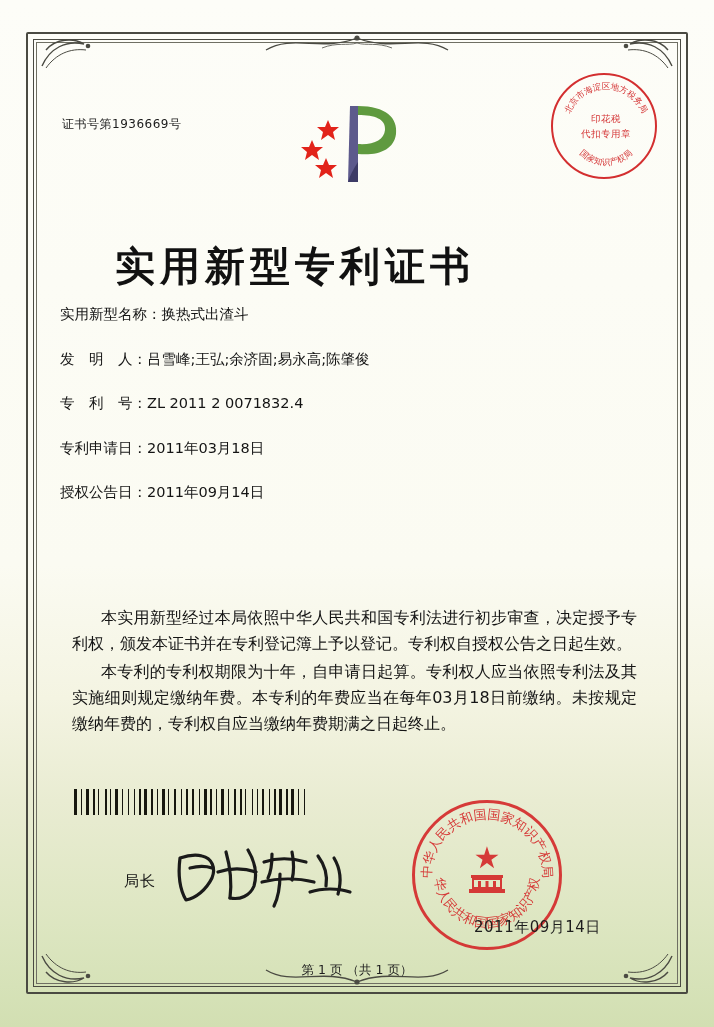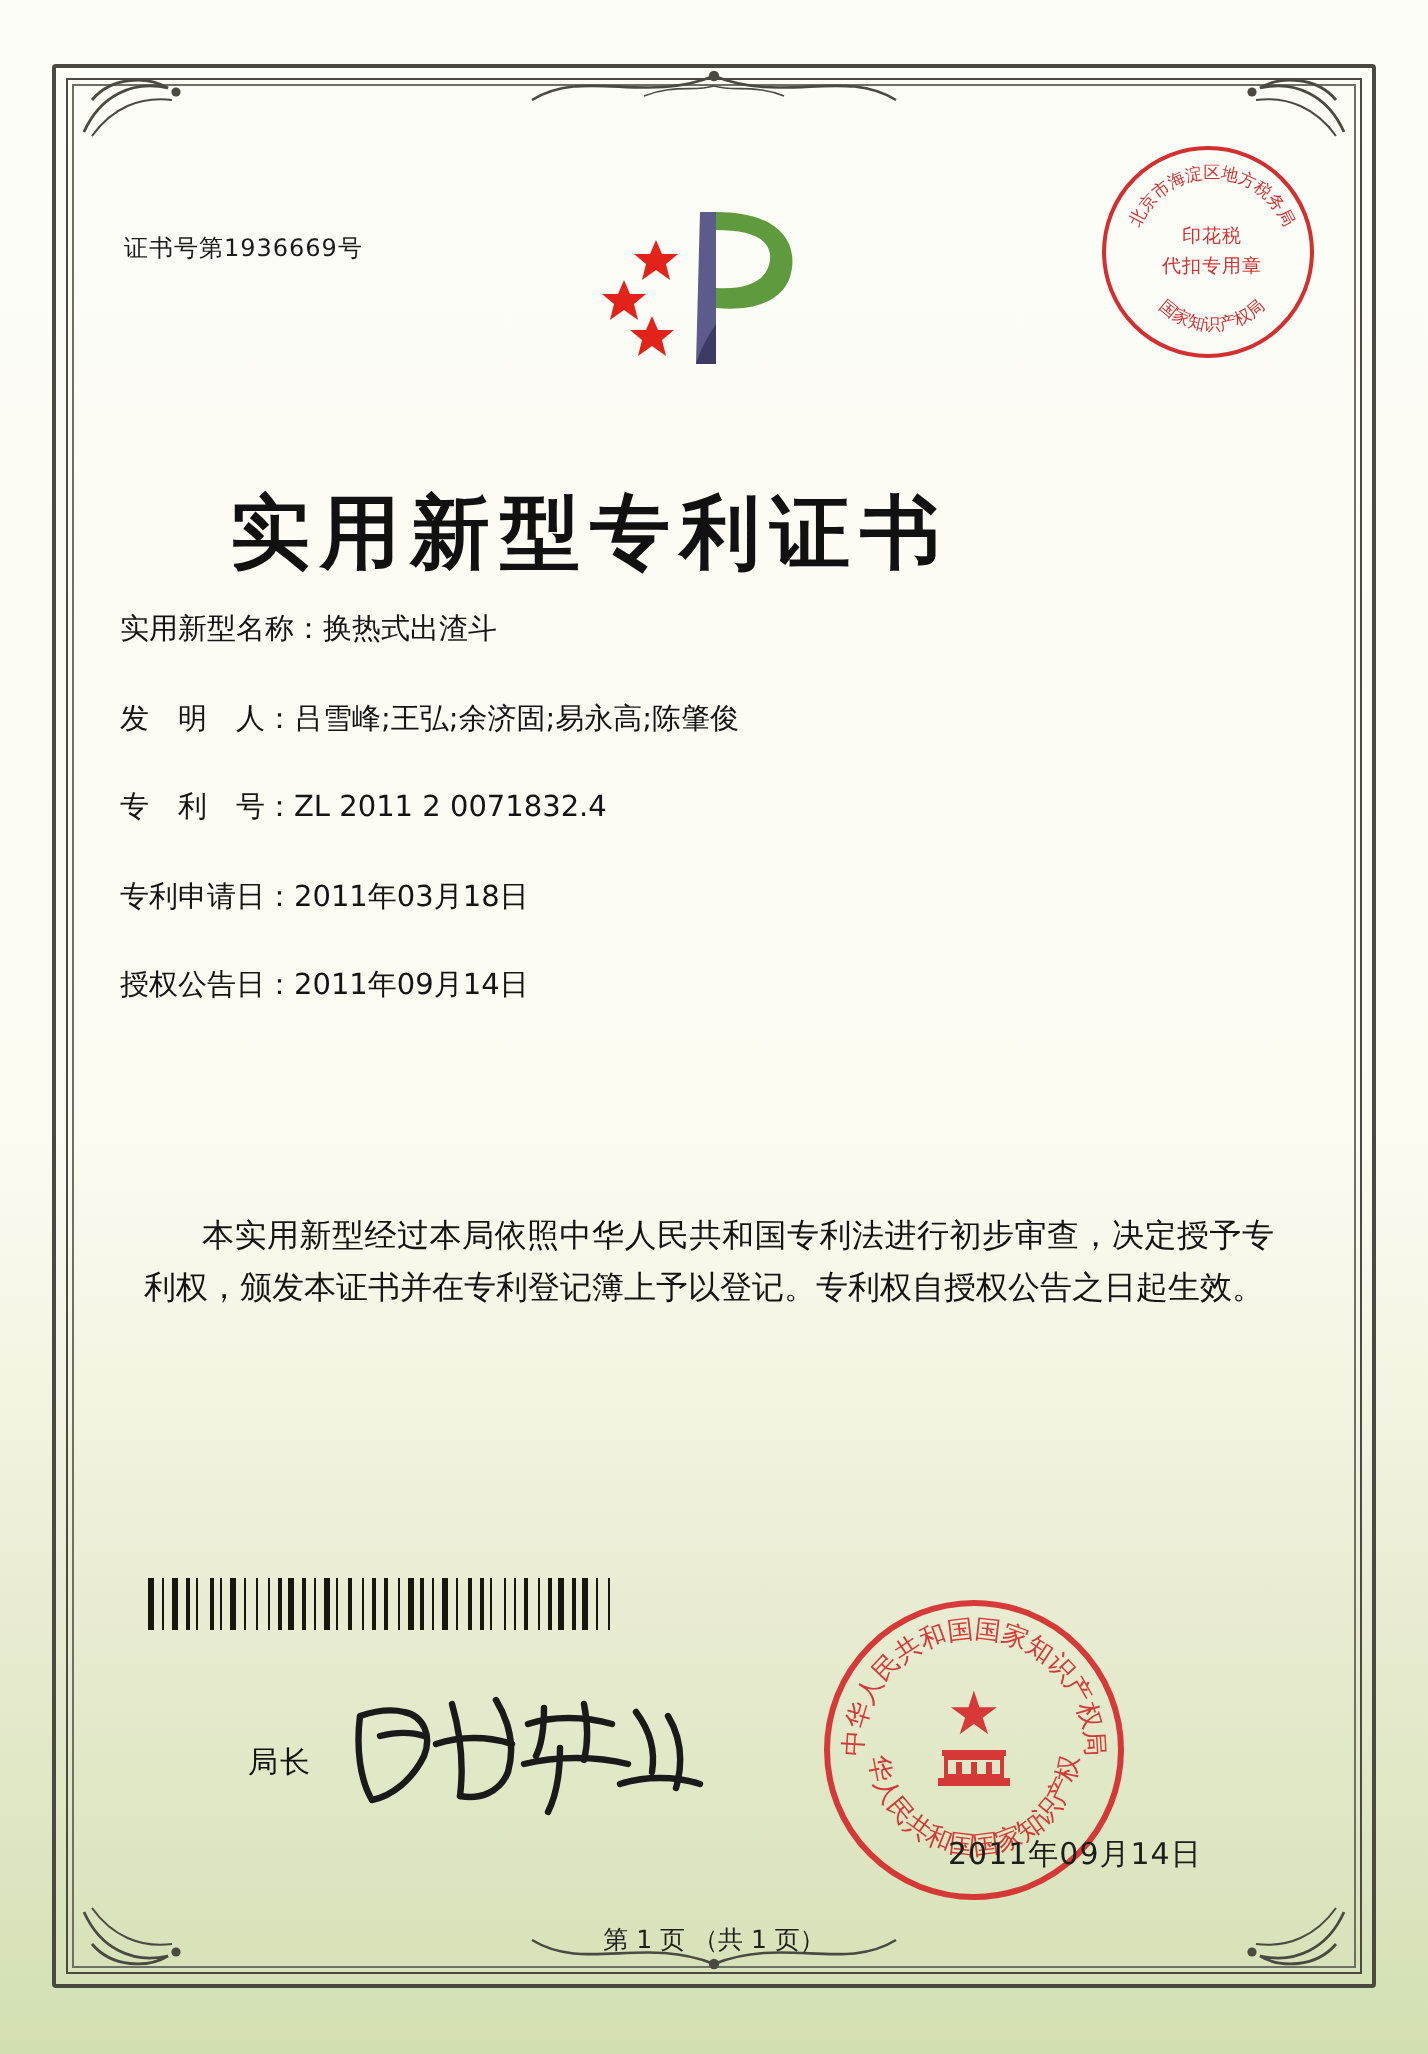--- a/index.html
+++ b/index.html
@@ -353,20 +353,21 @@
     <div class="field-row">
       <span class="field-label">专利申请日：</span><span class="field-value">2011年03月18日</span>
     </div>
     <div class="field-row">
       <span class="field-label">授权公告日：</span><span class="field-value">2011年09月14日</span>
     </div>
   </div>
 
   <div class="body-text">
     <p>本实用新型经过本局依照中华人民共和国专利法进行初步审查，决定授予专利权，颁发本证书并在专利登记簿上予以登记。专利权自授权公告之日起生效。</p>
+    <p>本专利的专利权期限为十年，自申请日起算。专利权人应当依照专利法及其实施细则规定缴纳年费。本专利的年费应当在每年03月18日前缴纳。未按规定缴纳年费的，专利权自应当缴纳年费期满之日起终止。</p>
   </div>
 
   <div class="barcode" id="barcode">
       <i style="width: 3px;"></i>
       <i style="width: 1px; background: transparent;"></i>
       <i style="width: 1px;"></i>
       <i style="width: 2px; background: transparent;"></i>
       <i style="width: 3px;"></i>
       <i style="width: 1px; background: transparent;"></i>
       <i style="width: 2px;"></i>

